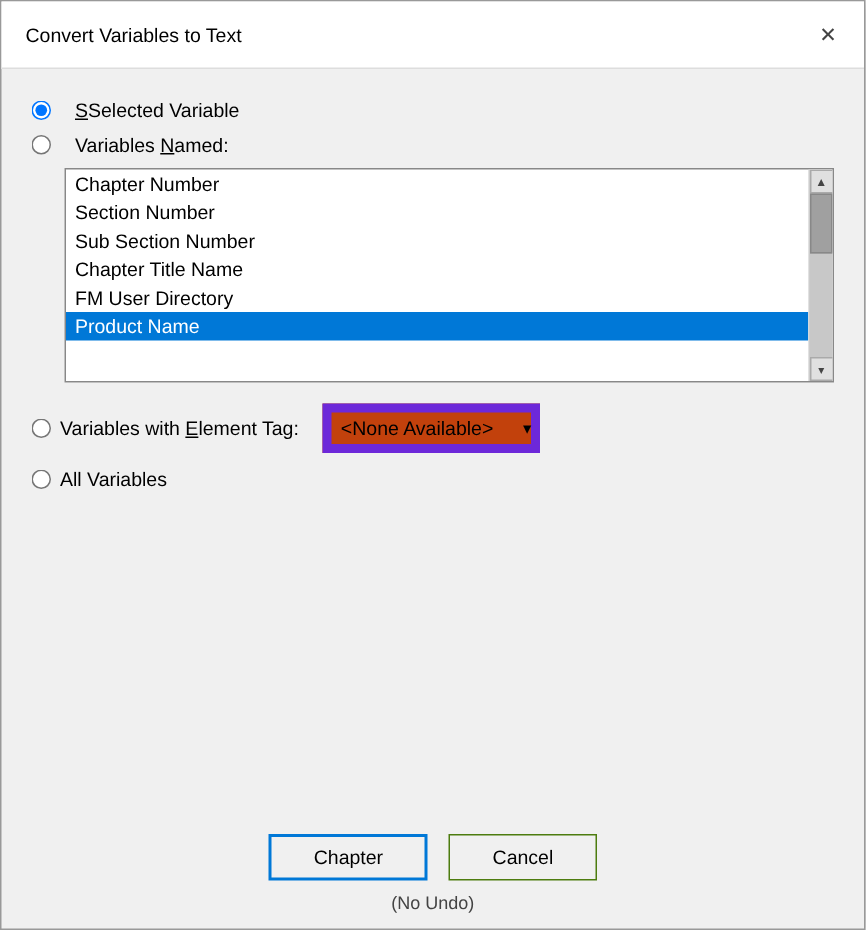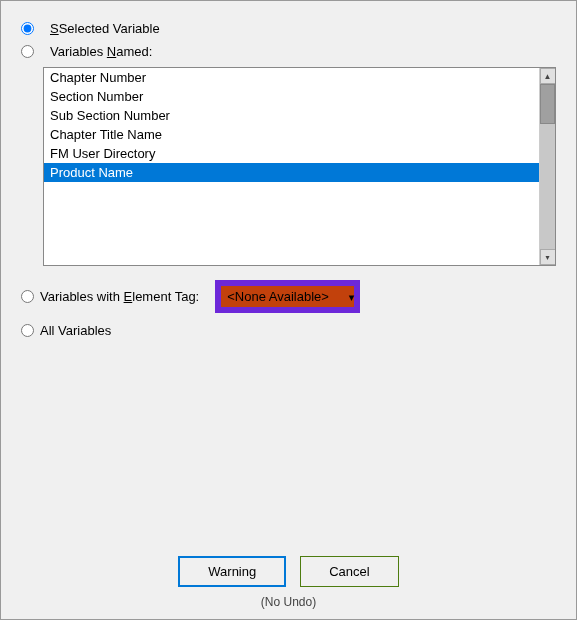--- a/index.html
+++ b/index.html
@@ -78,21 +78,21 @@
     .radio-row input[type="radio"] {
       margin: 0;
       cursor: pointer;
     }
 
     .listbox-container {
       margin-left: 22px;
       margin-bottom: 14px;
       border: 1px solid #888;
       background: white;
-      height: 199px;
+      height: 143px;
       overflow: hidden;
       display: flex;
       flex-direction: row;
     }
 
     .listbox {
       flex: 1;
       overflow-y: auto;
       list-style: none;
     }
@@ -250,20 +250,24 @@
     .no-undo-text {
       font-size: 12px;
       color: #444;
     }
   </style>
 </head>
 <body>
 
 <div class="dialog">
 
+  <div class="title-bar">
+    <span class="title-bar-text">Convert Variables to Text</span>
+    <button class="close-button">✕</button>
+  </div>
 
   <div class="dialog-content">
 
     <div class="radio-row">
       <input type="radio" name="convert-option" id="opt-selected" checked="" style="">
       <label for="opt-selected">
         <span style="text-decoration:underline">S</span><span>Selected Variable</span>
       </label>
     </div>
 
@@ -303,18 +307,18 @@
     <div class="all-variables-row">
       <input type="radio" name="convert-option" id="opt-all" style="">
       <label for="opt-all">All Variables</label>
     </div>
 
 
   </div>
 
   <div class="dialog-footer">
     <div class="button-row">
-      <button class="btn btn-convert">Warning</button>
+      <button class="btn btn-convert">Chapter</button>
       <button class="btn">Cancel</button>
     </div>
     <span class="no-undo-text">(No Undo)</span>
   </div>
 </div>
 
 </body></html>

